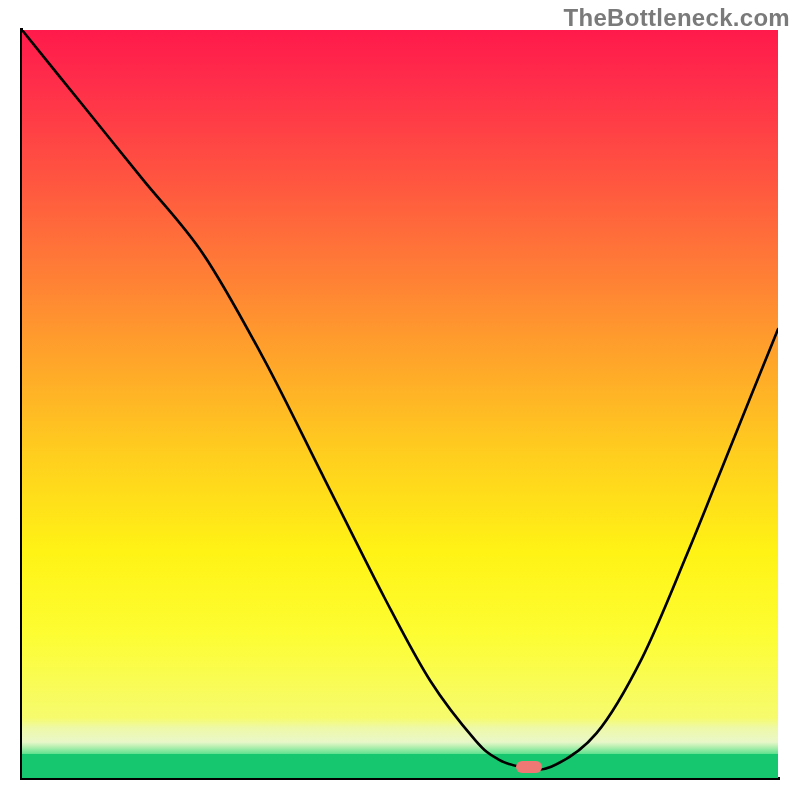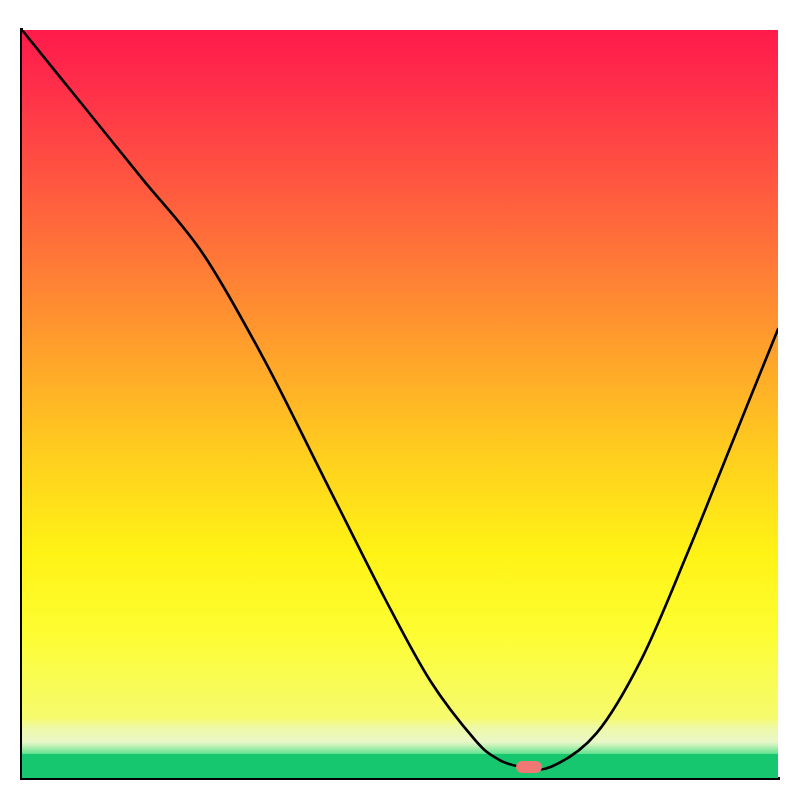--- a/index.html
+++ b/index.html
@@ -121,20 +121,21 @@
     width: 760px;
     height: 3px;
     background: #000;
   }
 </style>
 </head>
 <body>
 
 <div class="canvas">
 
+  <div class="watermark" data-bind="watermark">TheBottleneck.com</div>
 
   <div class="axis-y"></div>
   <div class="axis-x"></div>
 
   <div class="plot">
 
     <div class="bg">
       <div class="grad-main"></div>
       <div class="grad-band"></div>
       <div class="grad-trans"></div>

